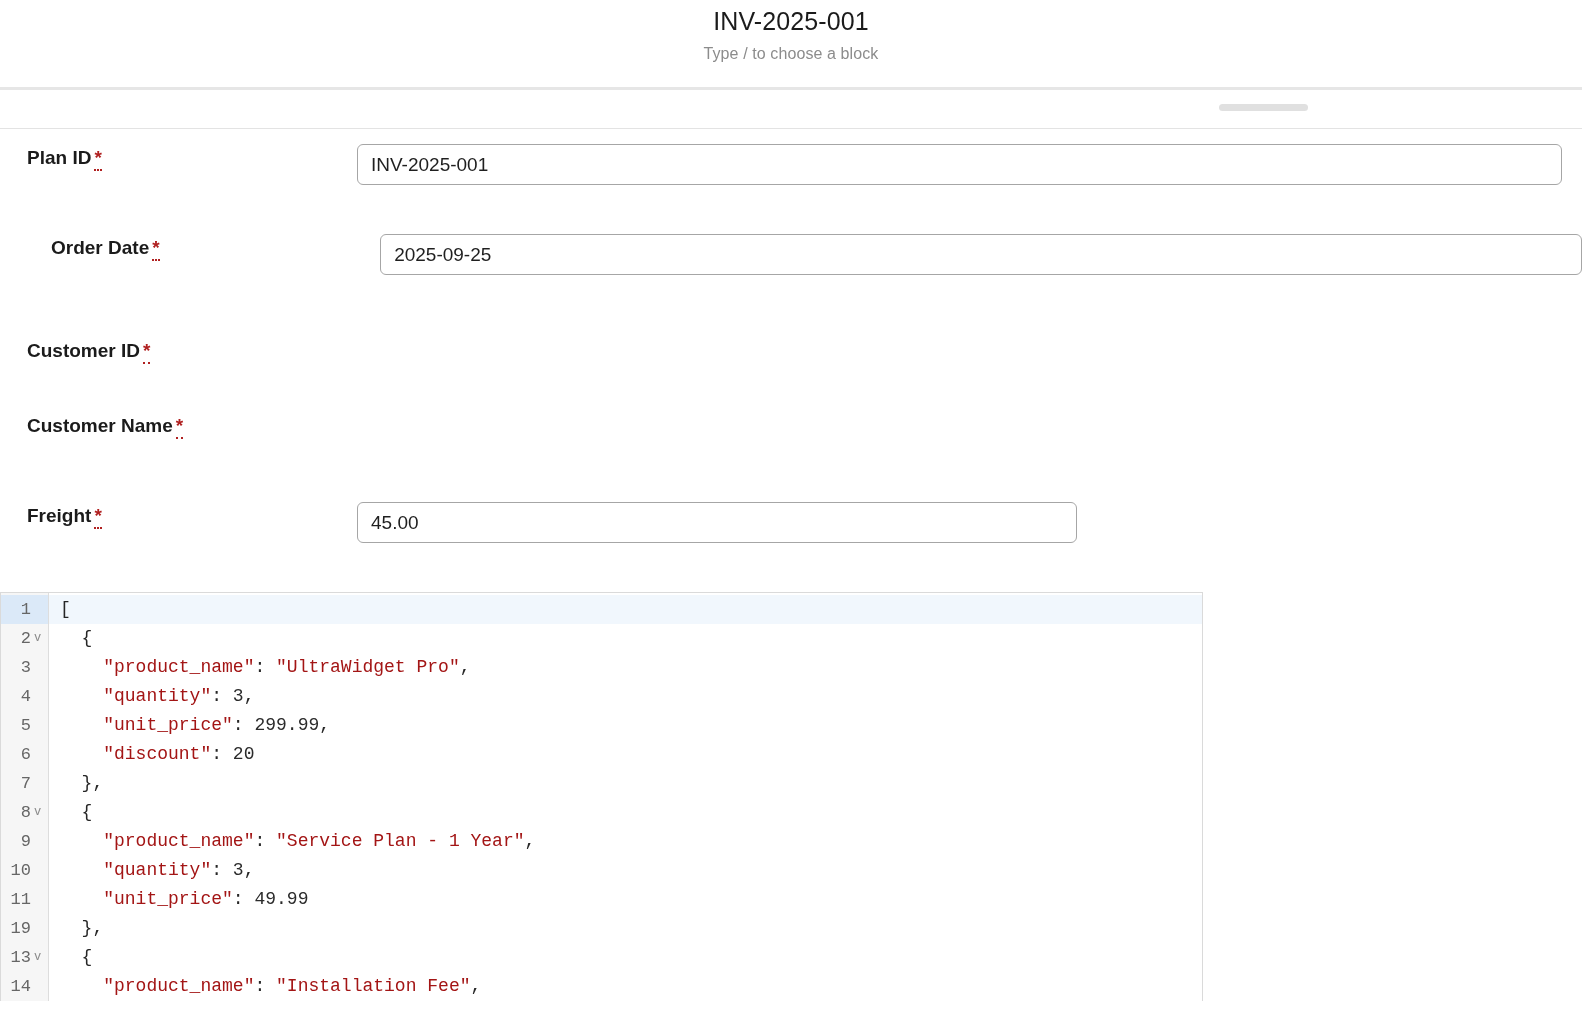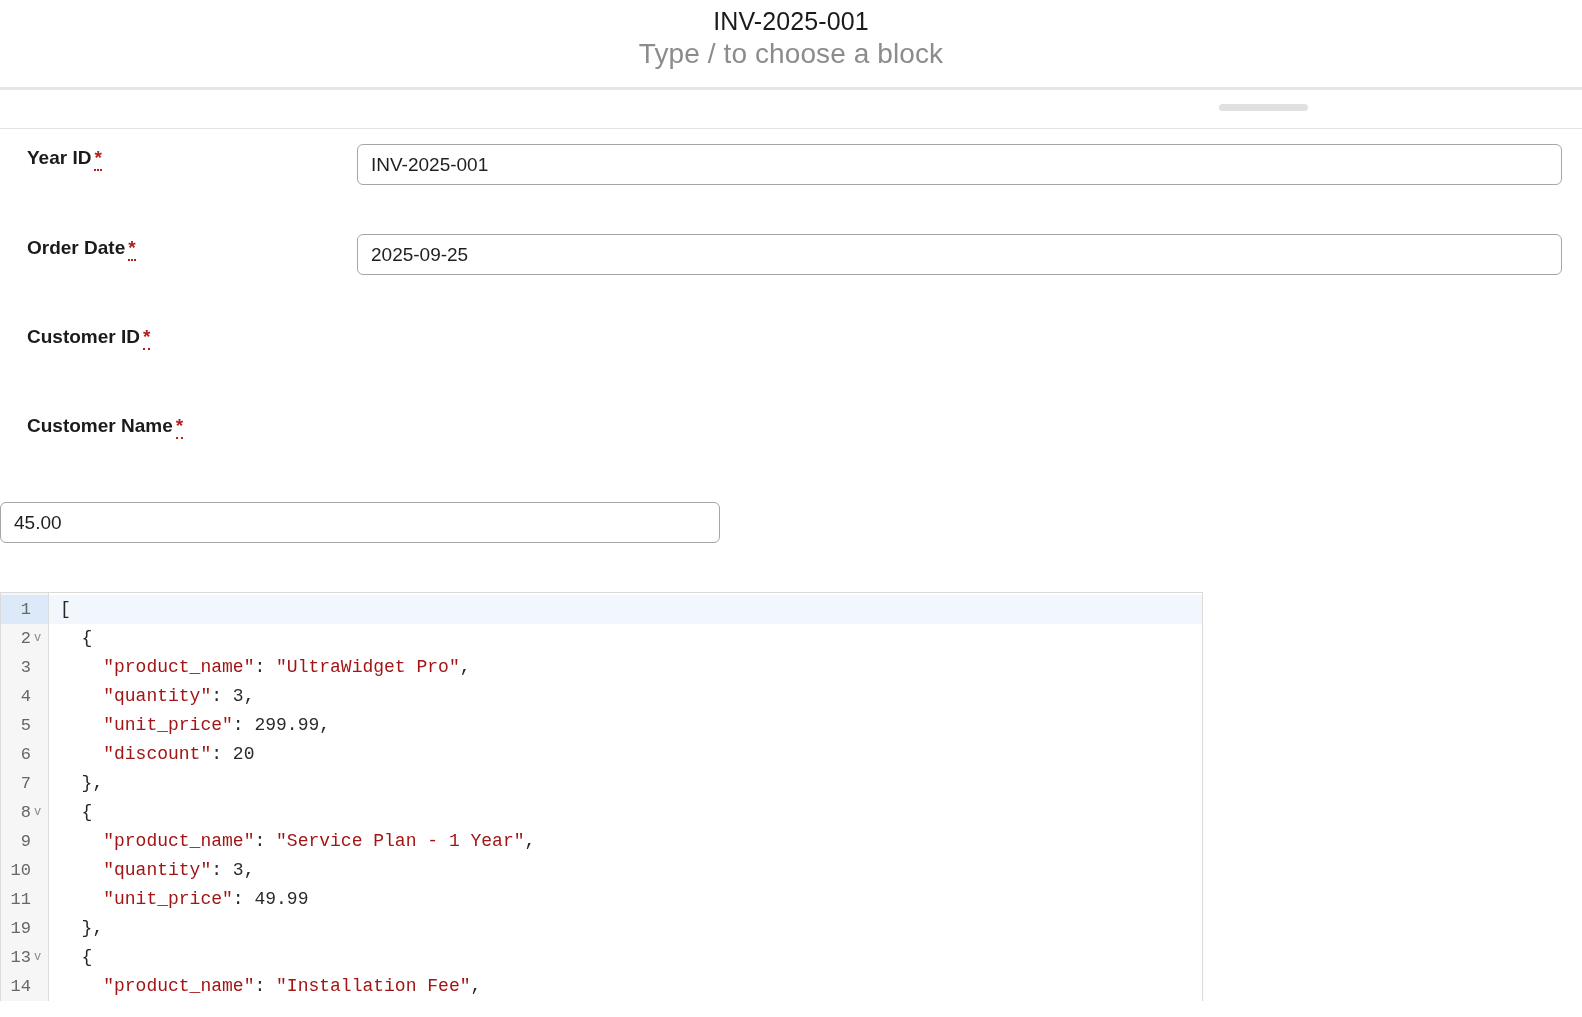--- a/index.html
+++ b/index.html
@@ -28,21 +28,21 @@
     border-bottom: 3px solid #e6e6e6;
   }
   .doc-title {
     font-size: 25px;
     font-weight: 400;
     color: #1b1b1b;
     line-height: 34px;
     letter-spacing: 0.1px;
   }
   .doc-subtitle {
-    font-size: 28px;
+    font-size: 16px;
     font-weight: 400;
     color: #8c8c8c;
     line-height: 32px;
     letter-spacing: 0.1px;
   }
 
   
   .scroll-strip {
     position: relative;
     height: 38px;
@@ -177,34 +177,35 @@
   <div class="doc-subtitle">Type / to choose a block</div>
 </div>
 
 <div class="scroll-strip">
   <div class="scroll-track"></div>
 </div>
 <div class="scroll-thumb"></div>
 
 <div class="form" id="form-root">
     <div class="form-row" style="position: absolute; top: 144px; left: 0px; right: 0px;">
-      <div class="field-label" style="padding-top: 2px;"><span>Year ID</span><span class="req">*</span></div>
+      <div class="field-label" style="padding-top: 2px;"><span>Plan ID</span><span class="req">*</span></div>
       <input type="text" class="text-input wide" placeholder="" value="INV-2025-001" style="">
     </div>
     <div class="form-row" style="position: absolute; top: 234px; left: 0px; right: 0px;">
-      <div class="field-label" style="padding-top: 2px;"><span>Order Date</span><span class="req">*</span></div>
+      <div class="field-label" style="padding-top: 2px; margin-left: 24px;"><span>Order Date</span><span class="req">*</span></div>
       <input type="text" class="text-input wide" placeholder="" value="2025-09-25" style="">
     </div>
-    <div class="form-row" style="position: absolute; top: 323px; left: 0px; right: 0px;">
+    <div class="form-row" style="position: absolute; top: 337px; left: 0px; right: 0px;">
       <div class="field-label" style="padding-top: 2px;"><span>Customer ID</span><span class="req">*</span></div>
     </div>
     <div class="form-row" style="position: absolute; top: 412px; left: 0px; right: 0px; flex-direction: column;">
       <div class="field-label" style="padding-top: 2px;"><span>Customer Name</span><span class="req">*</span></div>
     </div>
     <div class="form-row" style="position: absolute; top: 502px; left: 0px; right: 0px;">
+      <div class="field-label" style="padding-top: 2px;"><span>Freight</span><span class="req">*</span></div>
       <input type="text" class="text-input narrow" placeholder="" value="45.00" style="">
     </div>
     <div class="form-row" style="position: absolute; top: 592px; left: 0px; right: 0px;">
       <div class="editor">
         <div class="gutter">
           <div class="gutter-line active">
             <span class="gutter-num">1</span>
             <span class="fold empty"></span>
           </div>
           <div class="gutter-line">

